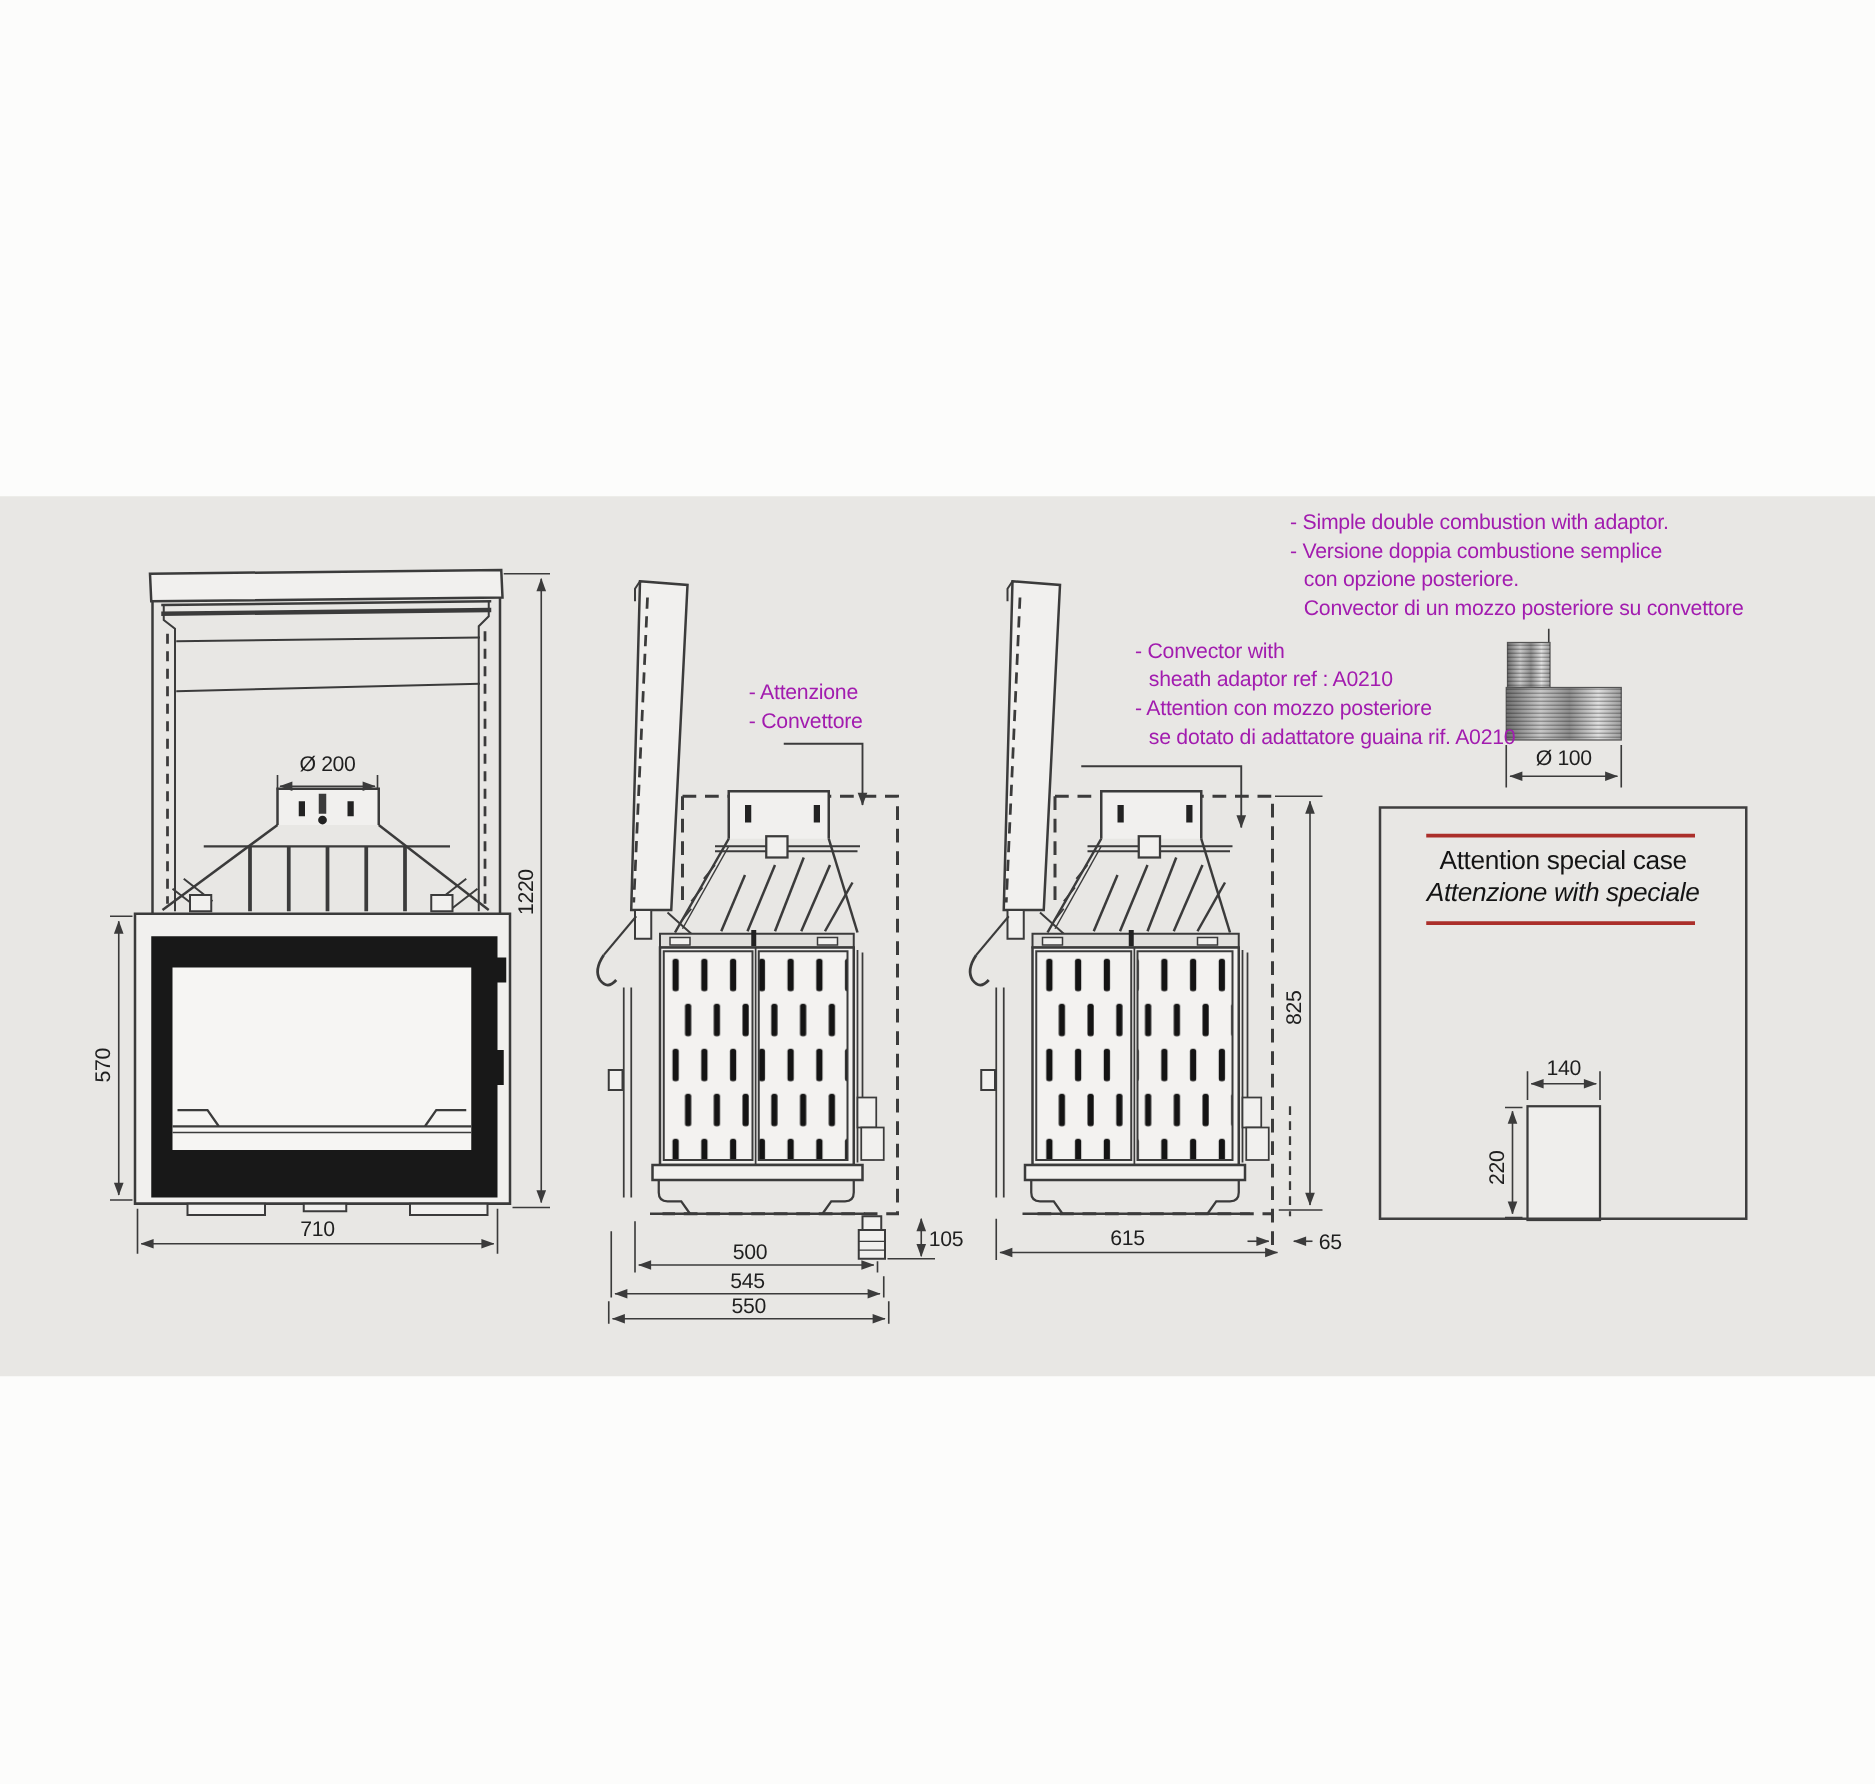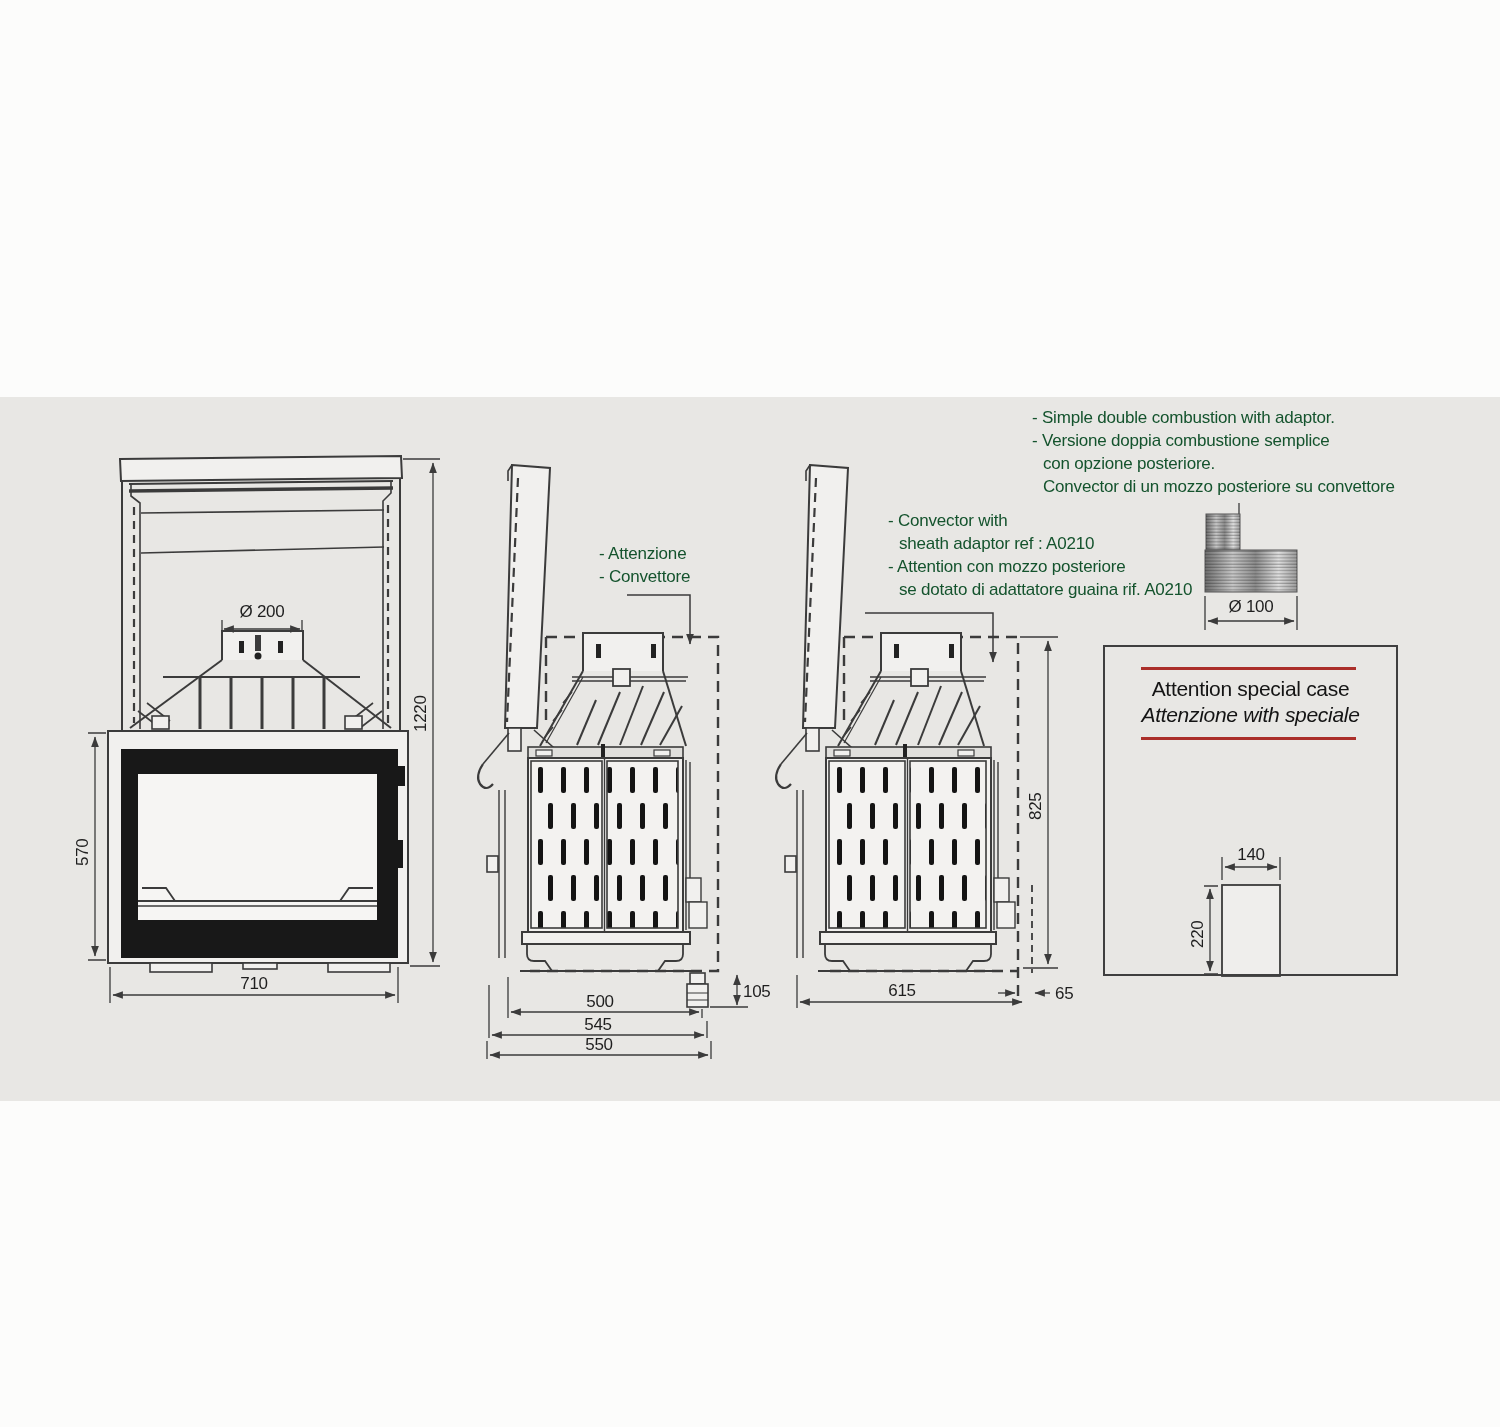--- a/index.html
+++ b/index.html
@@ -1,21 +1,21 @@
 <!DOCTYPE html>
 <html><head>
 <meta charset="utf-8">
 <style>
   html,body{margin:0;padding:0;}
   body{width:1500px;height:1427px;background:#fcfcfb;font-family:"Liberation Sans",sans-serif;}
   .canvas{position:relative;width:1500px;height:1427px;overflow:hidden;background:#fcfcfb;}
   .gray-panel{position:absolute;left:0;top:397px;width:1500px;height:704px;background:#e8e7e4;}
   .art{position:absolute;left:0;top:0;width:1500px;height:1427px;}
   .art text{font:17px "Liberation Sans",sans-serif;fill:#1f1f1f;stroke:none;letter-spacing:-0.3px;}
-  .note{position:absolute;font-size:17px;line-height:23px;color:#14532d;letter-spacing:-0.2px;white-space:nowrap;}
+  .note{position:absolute;font-size:17px;line-height:23px;color:#a21caf;letter-spacing:-0.2px;white-space:nowrap;}
   .note .it{}
   .ind{padding-left:11px;}
   .attention-box{position:absolute;left:1103px;top:645px;width:295px;height:331px;border:2px solid #3f3f3f;box-sizing:border-box;}
   .red-rule{position:absolute;left:36px;right:40px;height:3px;background:#ab2f2a;}
   .att-title{position:absolute;left:0;width:100%;text-align:center;font-weight:normal;font-size:21px;color:#141414;letter-spacing:-0.3px;}
   .att-title.it{font-style:italic;}
 </style>
 </head>
 <body>
 
@@ -272,21 +272,21 @@
     </g>
   </svg>
 
   <div class="note" style="left:1032px;top:406px;">
     <div>- Simple double combustion with adaptor.</div>
     <div class="it">- Versione doppia combustione semplice</div>
     <div class="it ind">con opzione posteriore.</div>
     <div class="it ind">Convector di un mozzo posteriore su convettore</div>
   </div>
 
-  <div class="note" style="left:888px;top:509px;">
+  <div class="note" style="left:908px;top:509px;">
     <div>- Convector with</div>
     <div class="ind">sheath adaptor ref : A0210</div>
     <div class="it">- Attention con mozzo posteriore</div>
     <div class="it ind">se dotato di adattatore guaina rif. A0210</div>
   </div>
 
   <div class="note" style="left:599px;top:542px;">
     <div>- Attenzione</div>
     <div class="it">- Convettore</div>
   </div>

